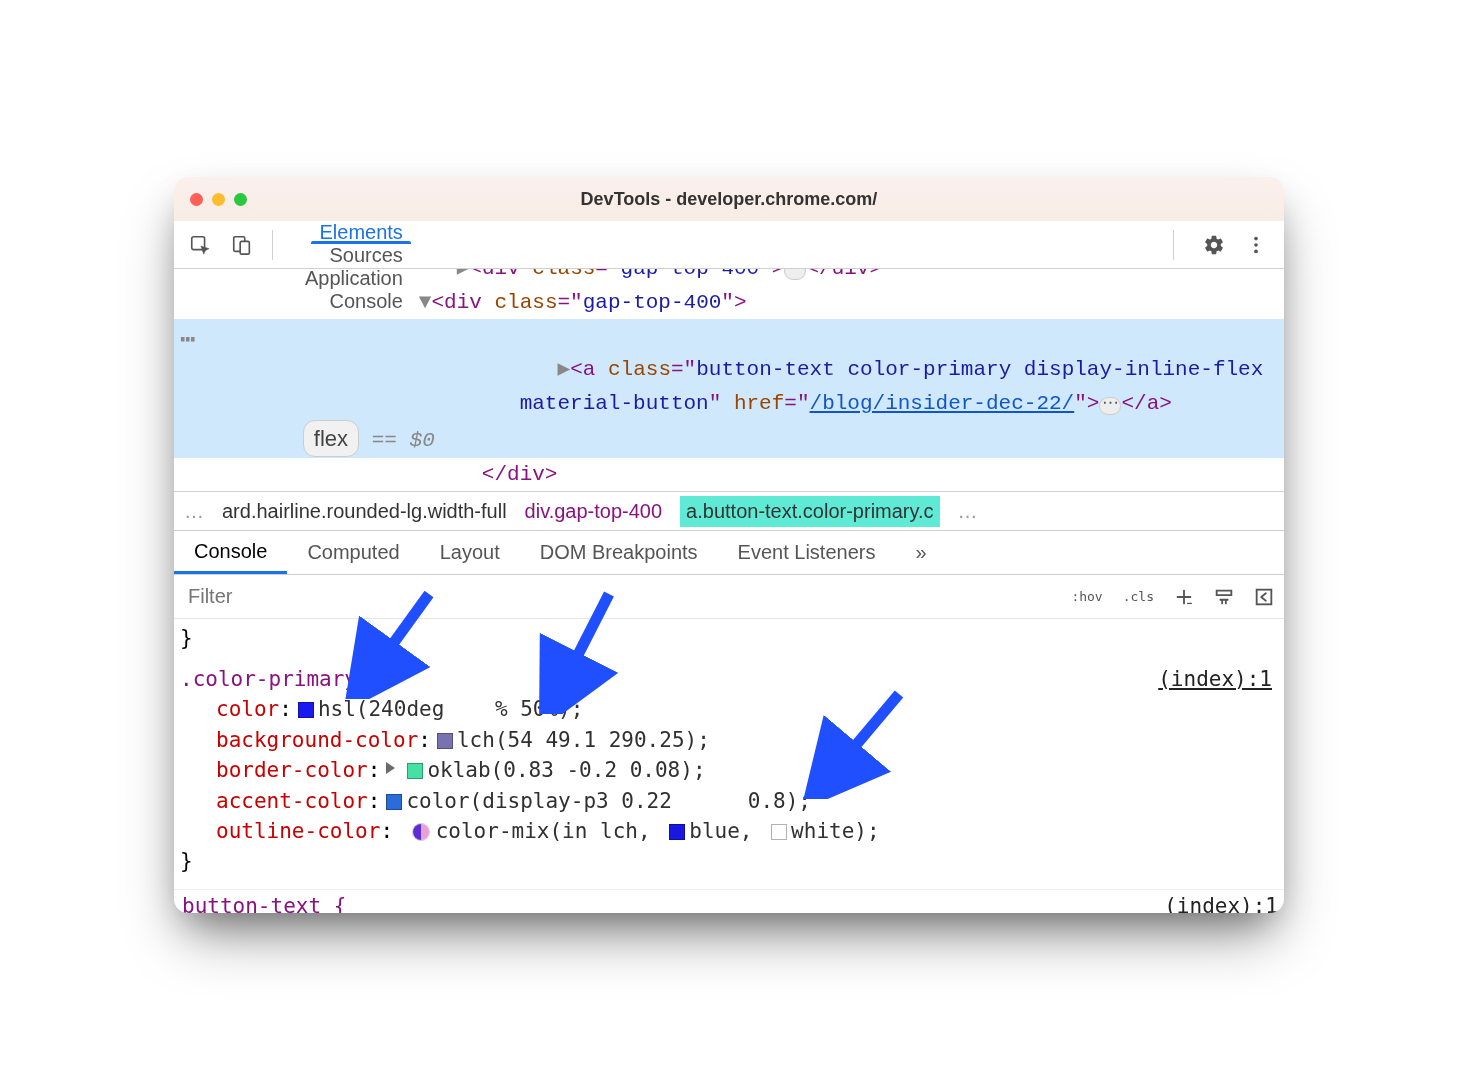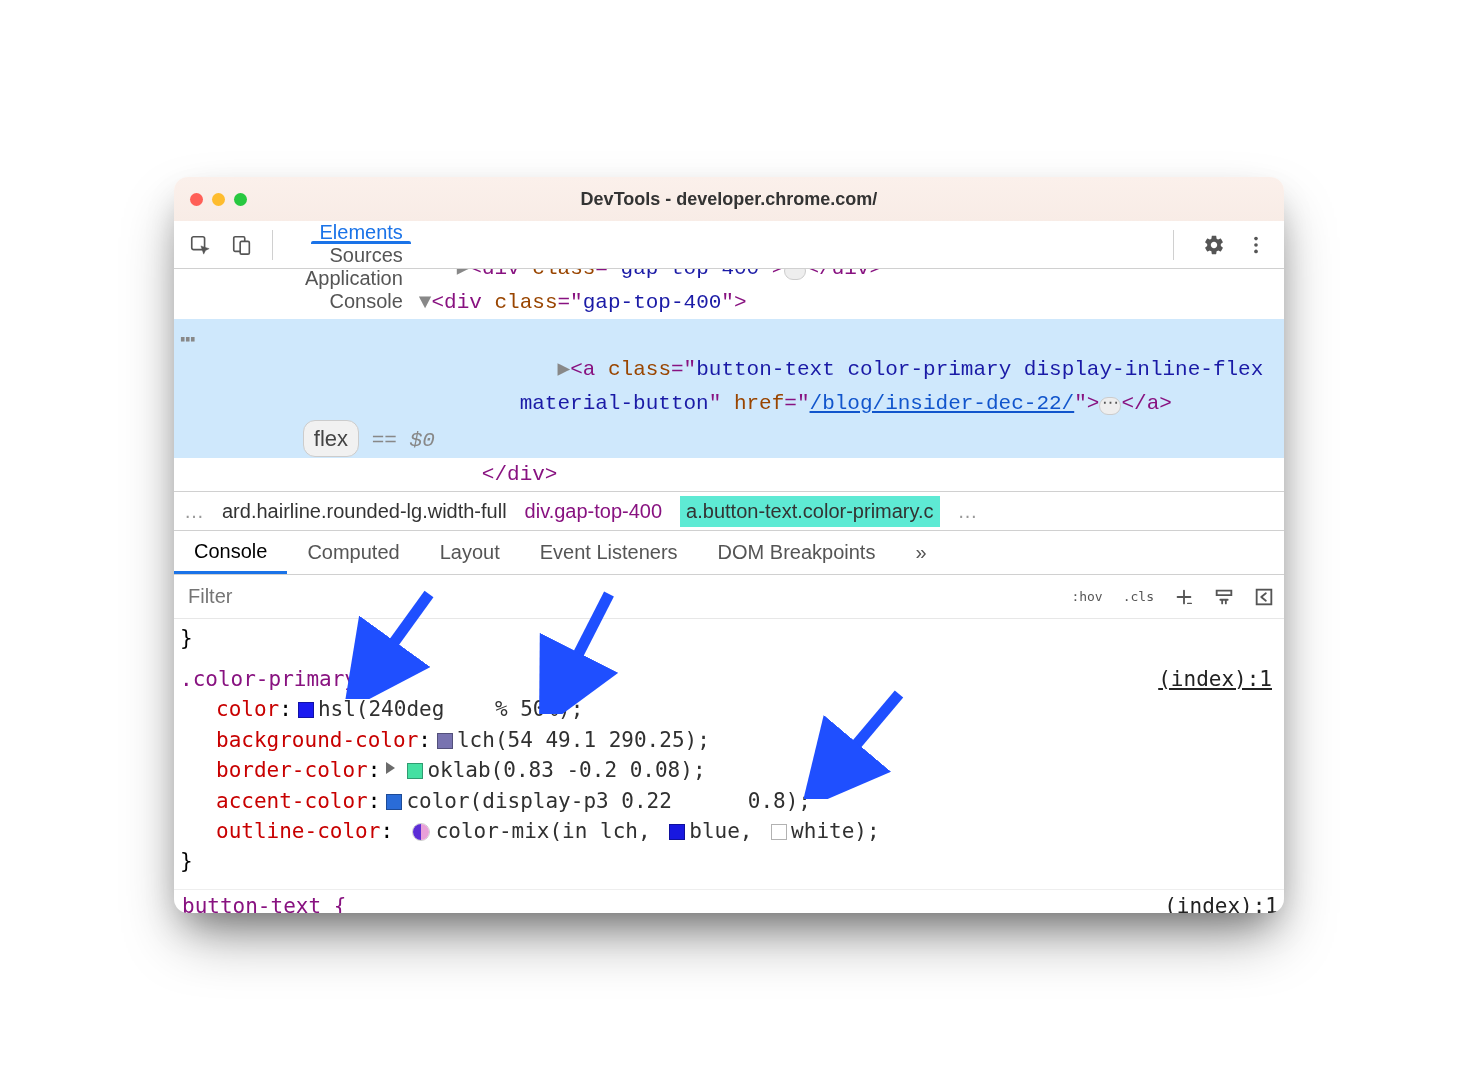--- a/index.html
+++ b/index.html
@@ -192,22 +192,22 @@
     <span class="c2">ard.hairline.rounded-lg.width-full</span>
     <span class="c3">div.gap-top-400</span>
     <span class="c4">a.button-text.color-primary.c</span>
     <span class="c1">…</span>
   </div>
 
   <div class="subtabs">
     <div class="stab active">Console</div>
     <div class="stab">Computed</div>
     <div class="stab">Layout</div>
+    <div class="stab">DOM Breakpoints</div>
     <div class="stab">Event Listeners</div>
-    <div class="stab">DOM Breakpoints</div>
     <div class="stab">»</div>
   </div>
 
   <div class="filterbar">
     <input placeholder="Filter" style="">
     <div class="fbtn">:hov</div>
     <div class="fbtn">.cls</div>
     <div class="ficon">
       <svg width="22" height="22" viewBox="0 0 24 24" fill="none" stroke="#555" stroke-width="2" stroke-linecap="round">
         <path d="M12 5v14M5 12h14"></path>

